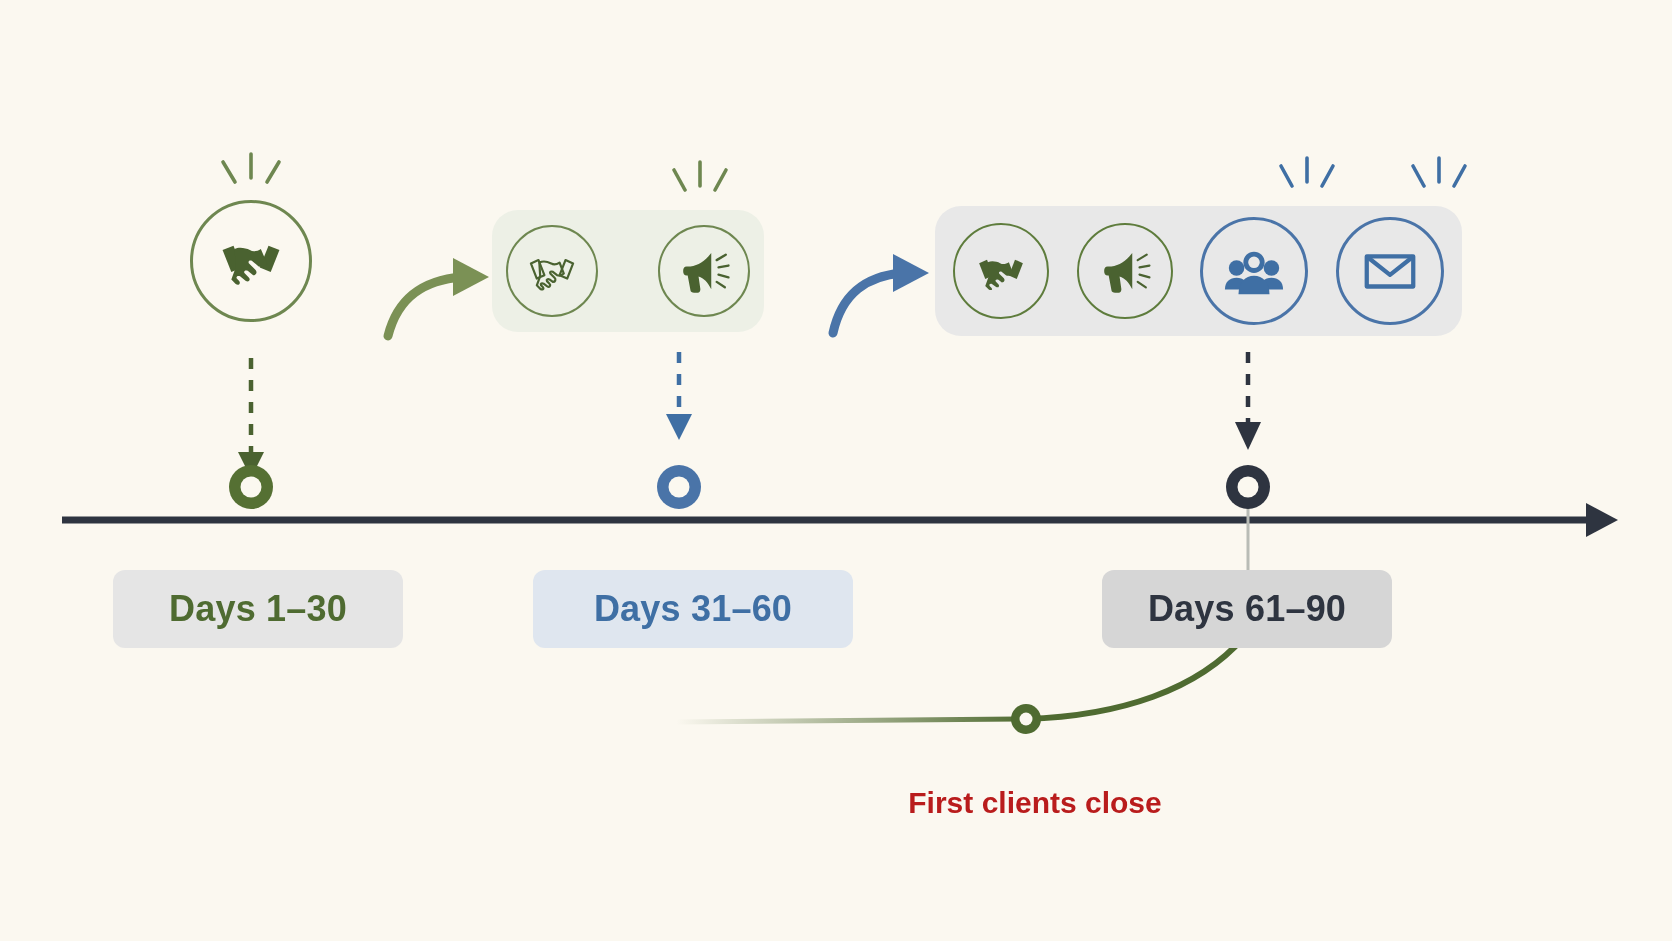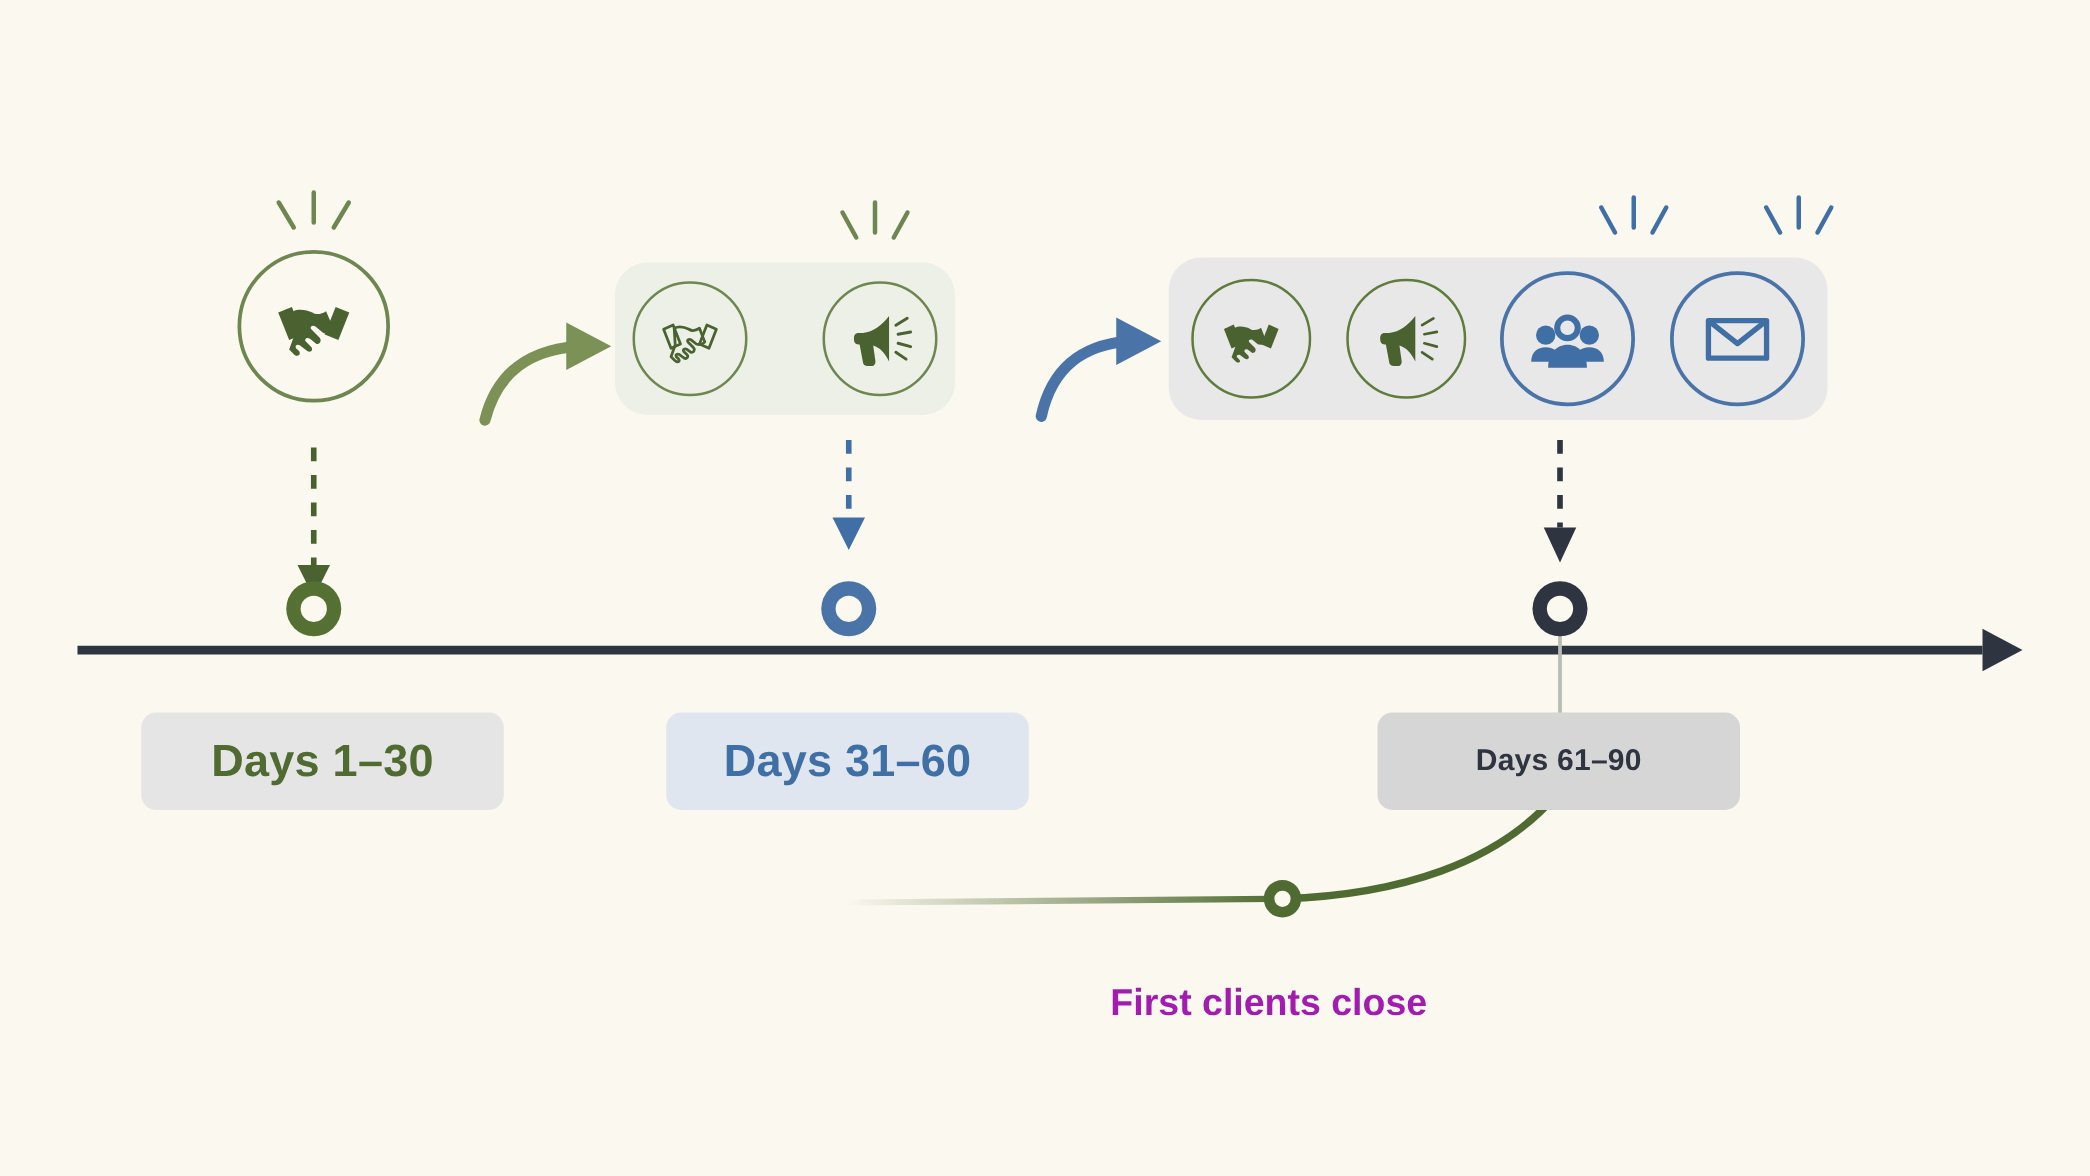--- a/index.html
+++ b/index.html
@@ -282,27 +282,27 @@
         </g>
       </svg>
     </div>
   </div>
 
   <div class="period-label" style="left:113px; top:570px; width:290px; height:78px;
               background:#e5e5e5; color:#4F6B31; font-size:36px;">
     <span>Days 1–30</span>
   </div>
 
-  <div class="period-label" style="left:533px; top:570px; width:290px; height:78px;
+  <div class="period-label" style="left:533px; top:570px; width:320px; height:78px;
               background:#DFE6EF; color:#3F6FA4; font-size:36px;">
     <span>Days 31–60</span>
   </div>
 
   <div class="period-label" style="left:1102px; top:570px; width:290px; height:78px;
-              background:#D6D6D6; color:#2E3440; font-size:24px;">
+              background:#D6D6D6; color:#2E3440; font-size:36px;">
     <span>Days 61–90</span>
   </div>
 
-  <div class="annotation-text" style="left:865px; top:786px; width:300px; color:#a21caf; font-size:30px;">
+  <div class="annotation-text" style="left:885px; top:786px; width:300px; color:#b91c1c; font-size:30px;">
     <span>First clients close</span>
   </div>
 
 </div>
 
 </body></html>

